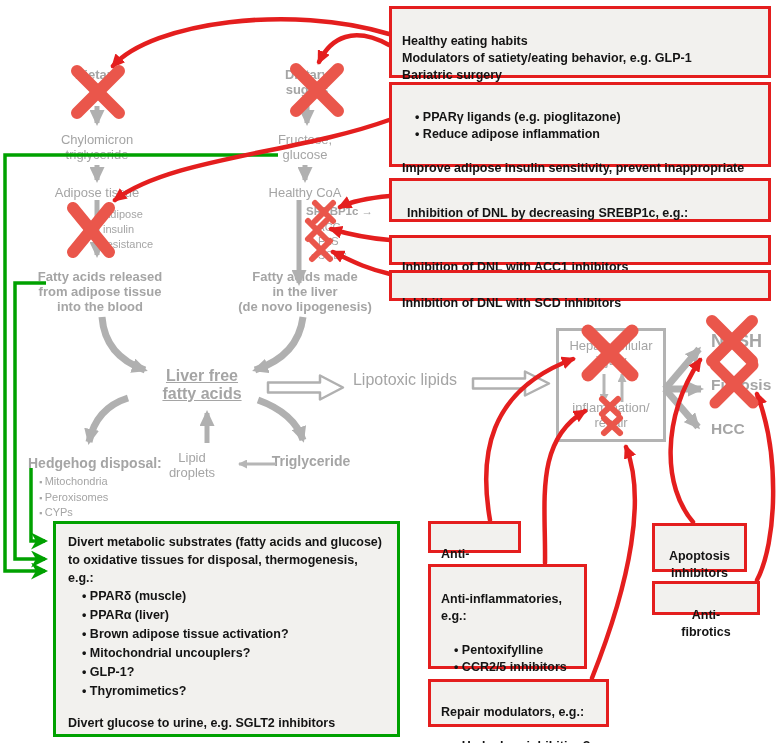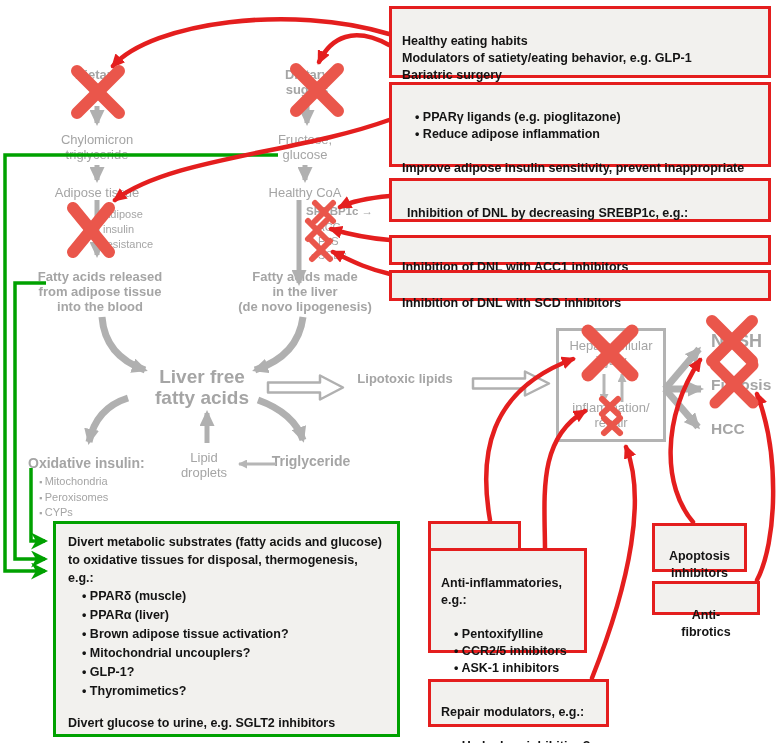--- a/index.html
+++ b/index.html
@@ -13,22 +13,22 @@
   }
   html,body{margin:0;padding:0;background:#fff;}
   #c{position:relative;width:778px;height:743px;background:#fff;overflow:hidden;
      font-family:"Liberation Sans",sans-serif;}
   
   .n{position:absolute;color:var(--gray);font-size:13px;line-height:1.16;text-align:center;
      white-space:pre-line;transform:translateX(-50%);z-index:1;}
   .b{font-weight:bold;}
   .la{transform:none;text-align:left;}
   .sm{font-size:11px;line-height:1.35;}
-  .big{font-size:19px;font-weight:bold;line-height:1.1;}
-  .med{font-size:13px;font-weight:bold;}
+  .big{font-size:16px;font-weight:bold;line-height:1.1;text-decoration:underline;}
+  .med{font-size:16px;font-weight:normal;}
   .xl{font-size:18px;font-weight:bold;}
   .md2{font-size:15.5px;font-weight:bold;}
   
   .sbul{padding-left:11px;text-indent:-8px;}
   .sbul::before{content:"• ";}
   .rbul{padding-left:26px;text-indent:-13px;}
   .rbul::before{content:"•  ";}
   .gbul{padding-left:28px;text-indent:-14px;line-height:19px;}
   .gbul::before{content:"•  ";}
   .obul{padding-left:12px;text-indent:-9px;}
@@ -78,24 +78,24 @@
 into the blood</div>
   <div class="n" style="left:305px;top:185px;">Healthy CoA</div>
   <div class="n sm la b" style="left:306px;top:204px;font-size:11.5px;">SREBP1c →</div>
   <div class="n sm la" style="left:308px;top:220px;line-height:14px;"><div class="sbul">ACC</div><div class="sbul">FAS</div><div class="sbul">SCDs</div></div>
   <div class="n b" style="left:305px;top:269px;">Fatty acids made
 in the liver
 (de novo lipogenesis)</div>
   <div class="n big" style="left:202px;top:367px;">Liver free
 fatty acids</div>
   <div class="n med" style="left:405px;top:371px;">Lipotoxic lipids</div>
-  <div class="n" style="left:204px;top:450px;">Lipid
+  <div class="n" style="left:192px;top:450px;">Lipid
 droplets</div>
   <div class="n b" style="left:311px;top:453px;font-size:14px;">Triglyceride</div>
-  <div class="n b la" style="left:28px;top:455px;font-size:14px;">Oxidative insulin:</div>
+  <div class="n b la" style="left:28px;top:455px;font-size:14px;">Hedgehog disposal:</div>
   <div class="n sm la" style="left:36px;top:474px;line-height:14.5px;"><div class="obul">Mitochondria</div><div class="obul">Peroxisomes</div><div class="obul">CYPs</div></div>
   <div class="n xl la" style="left:711px;top:331px;">NASH</div>
   <div class="n md2 la" style="left:711px;top:376px;">Fibrosis</div>
   <div class="n md2 la" style="left:711px;top:420px;">HCC</div>
 
   <div class="hbox" style="left:556px;top:328px;width:110px;height:114px;">
     <div class="hlbl" style="top:7px;">Hepatocellular
 injury</div>
     <div class="hlbl" style="top:69px;">inflammation/
 repair</div>
@@ -232,21 +232,21 @@
   </div>
 
   <div class="rbox" style="left:389px;top:270px;width:382px;height:31px;padding:5px 10px;">
     <div>Inhibition of DNL with SCD inhibitors</div>
   </div>
 
   <div class="rbox" style="left:428px;top:521px;width:93px;height:32px;padding:5px 10px;">
     <div>Anti-oxidants</div>
   </div>
 
-  <div class="rbox" style="left:428px;top:548px;width:159px;height:105px;">
+  <div class="rbox" style="left:428px;top:564px;width:159px;height:105px;">
     <div style="white-space:pre-line;">Anti-inflammatories,
 e.g.:</div>
     <div><div class="rbul">Pentoxifylline</div><div class="rbul">CCR2/5 inhibitors</div><div class="rbul">ASK-1 inhibitors</div></div>
   </div>
 
   <div class="rbox" style="left:428px;top:679px;width:181px;height:48px;padding:5px 10px;">
     <div>Repair modulators, e.g.:</div>
     <div><div class="rbul">Hedgehog inhibition?</div></div>
   </div>
 

